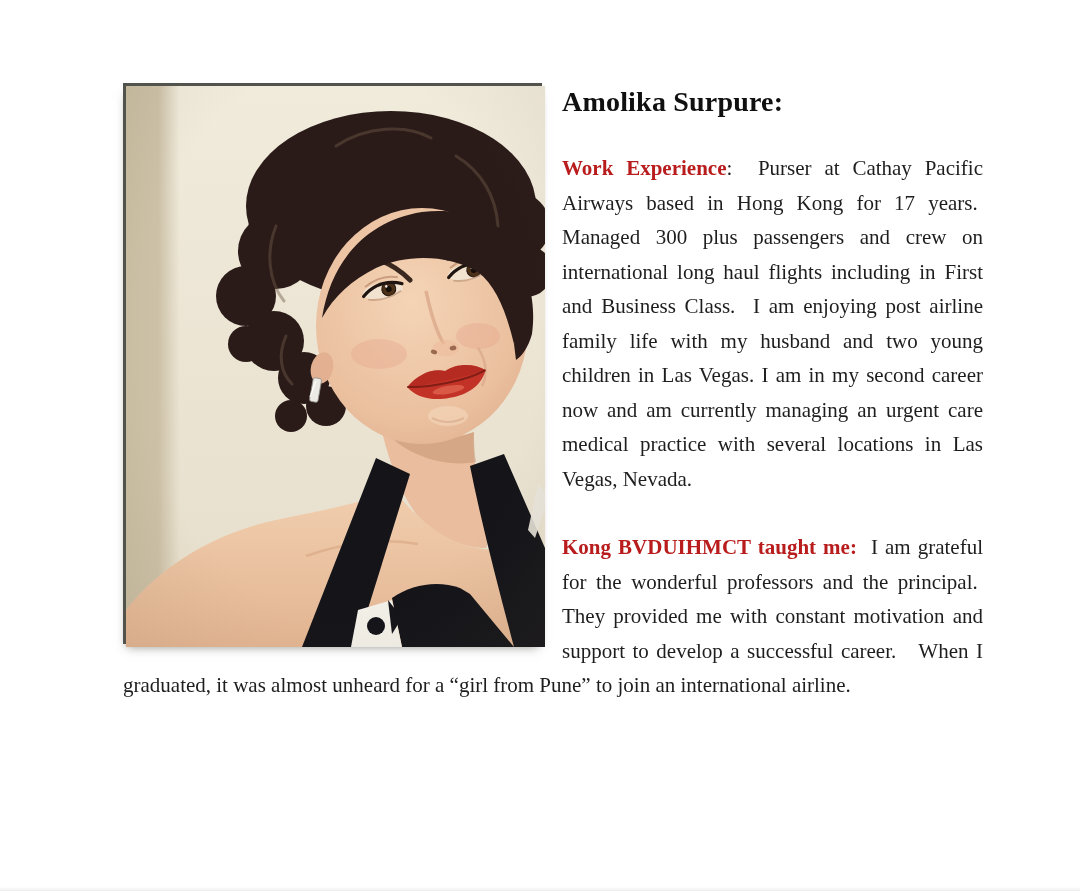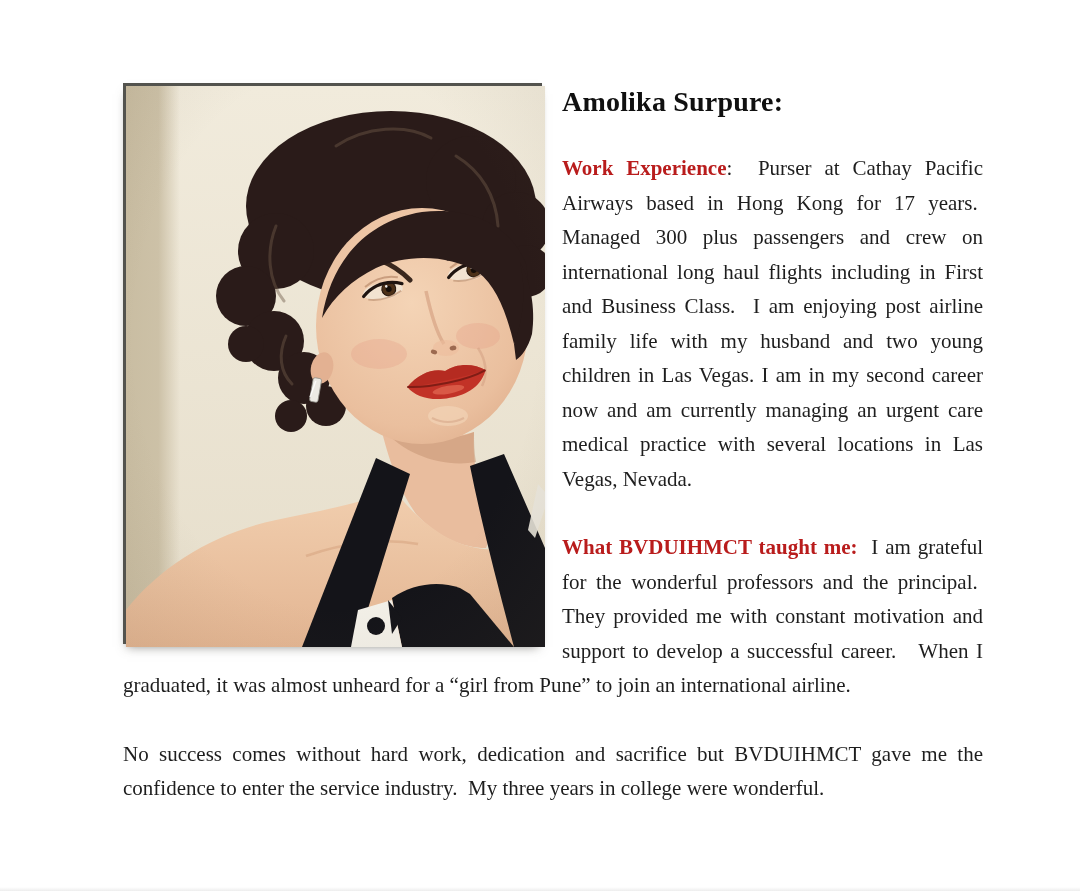--- a/index.html
+++ b/index.html
@@ -179,19 +179,18 @@
         </g>
 
         <rect x="0" y="0" width="419" height="561" fill="url(#vig)"></rect>
       </svg>
     </figure>
 
     <h1 class="profile-heading">Amolika Surpure:</h1>
 
     <p class="para"><strong>Work Experience</strong><span>:&nbsp;&nbsp;Purser at Cathay Pacific Airways based in Hong Kong for 17 years.&nbsp; Managed 300 plus passengers and crew on international long haul flights including in First and Business Class.&nbsp; I am enjoying post airline family life with my husband and two young children in Las Vegas. I am in my second career now and am currently managing an urgent care medical practice with several locations in Las Vegas, Nevada.</span></p>
 
-    <p class="para"><strong>What BVDUIHMCT taught me:</strong><span>&nbsp; I am grateful for the wonderful professors and the principal.&nbsp; They provided me with constant motivation and support to develop a successful career.&nbsp;&nbsp; When I graduated, it was almost unheard for a “girl from Pune” to join an international airline.</span></p>
+    <p class="para"><strong>Kong BVDUIHMCT taught me:</strong><span>&nbsp; I am grateful for the wonderful professors and the principal.&nbsp; They provided me with constant motivation and support to develop a successful career.&nbsp;&nbsp; When I graduated, it was almost unheard for a “girl from Pune” to join an international airline.</span></p>
 
-    <p class="para"><span>No success comes without hard work, dedication and sacrifice but BVDUIHMCT gave me the confidence to enter the service industry.&nbsp; My three years in college were wonderful.</span></p>
 
   </div>
   <div class="bottom-fade"></div>
 </div>
 
 </body></html>

